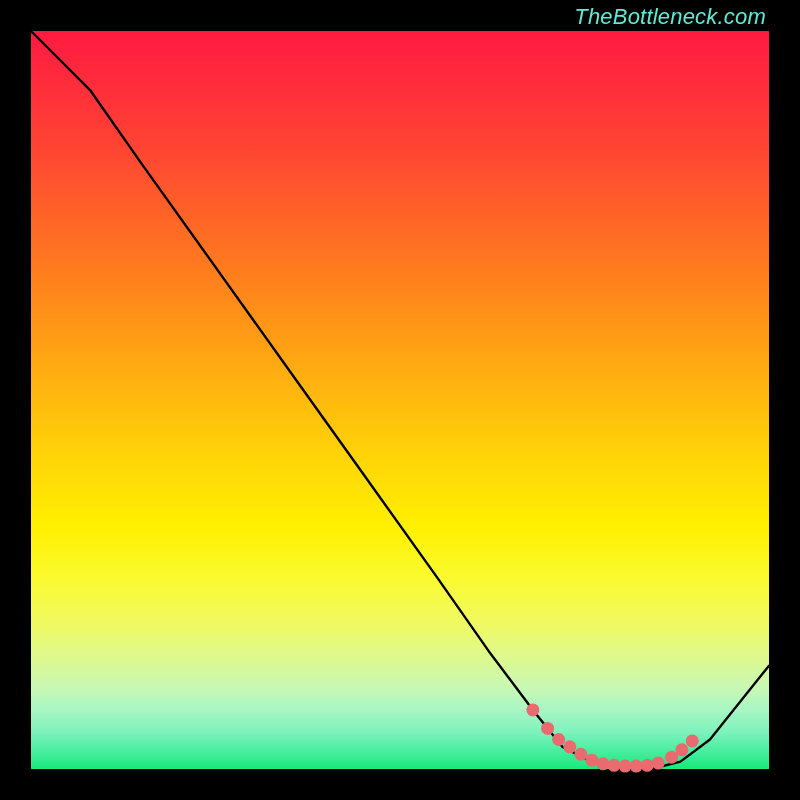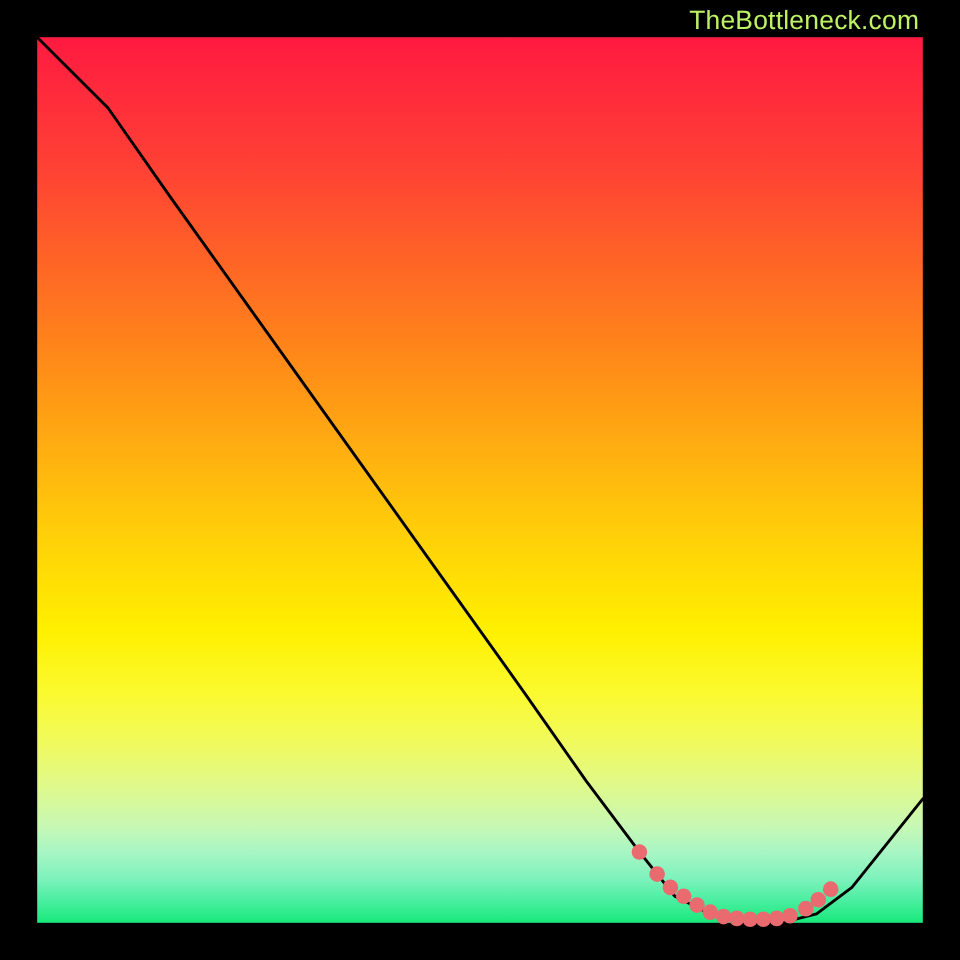--- a/index.html
+++ b/index.html
@@ -40,25 +40,26 @@
       #a8f6c4 92%,
       #7ef2bc 95%,
       #4aeea0 97.5%,
       #18e97a 100%
     );
   }
   .attribution {
     position: absolute;
     top: 4px;
     right: 34px;
-    color: #bef264;
+    color: #5eead4;
     font-size: 22px;
     font-weight: 500;
     letter-spacing: 0.2px;
     user-select: none;
+    font-style: italic;
   }
   svg.overlay {
     position: absolute;
     left: 31px;
     top: 31px;
     width: 738px;
     height: 738px;
     overflow: visible;
   }
 </style>

